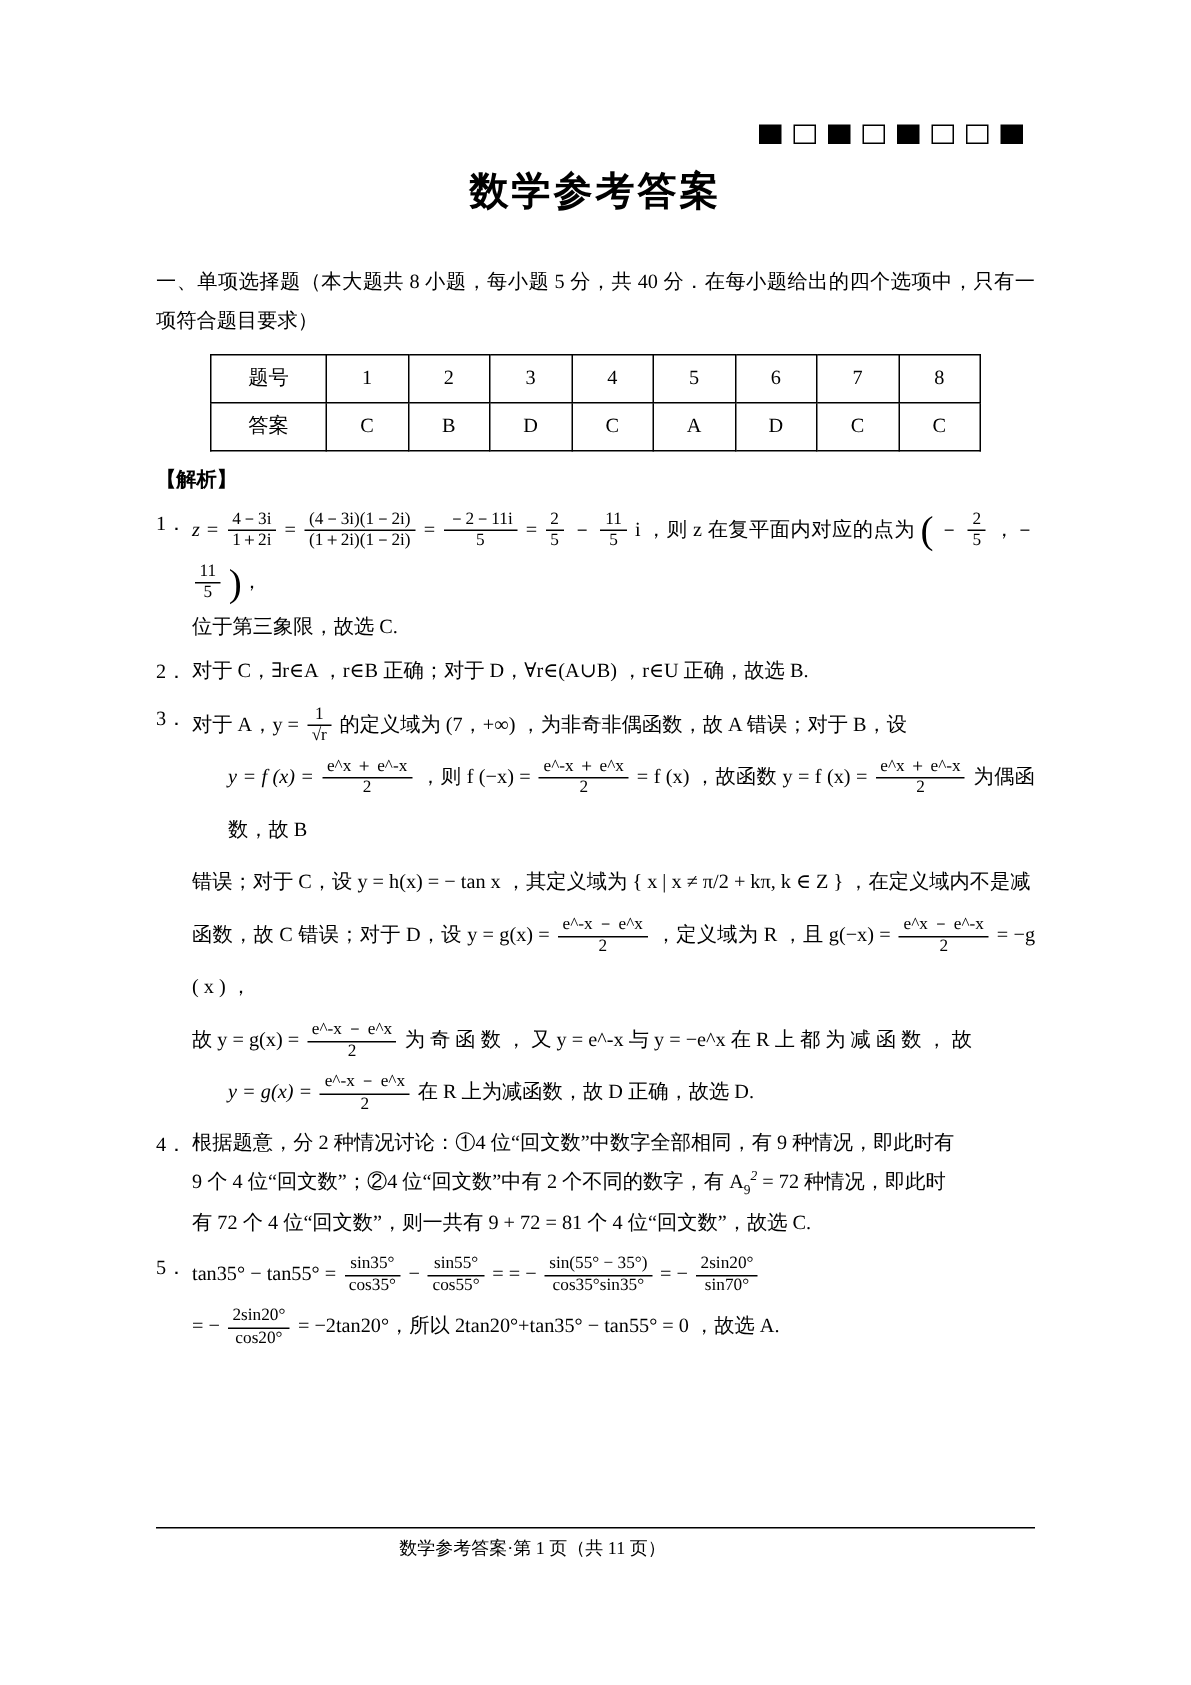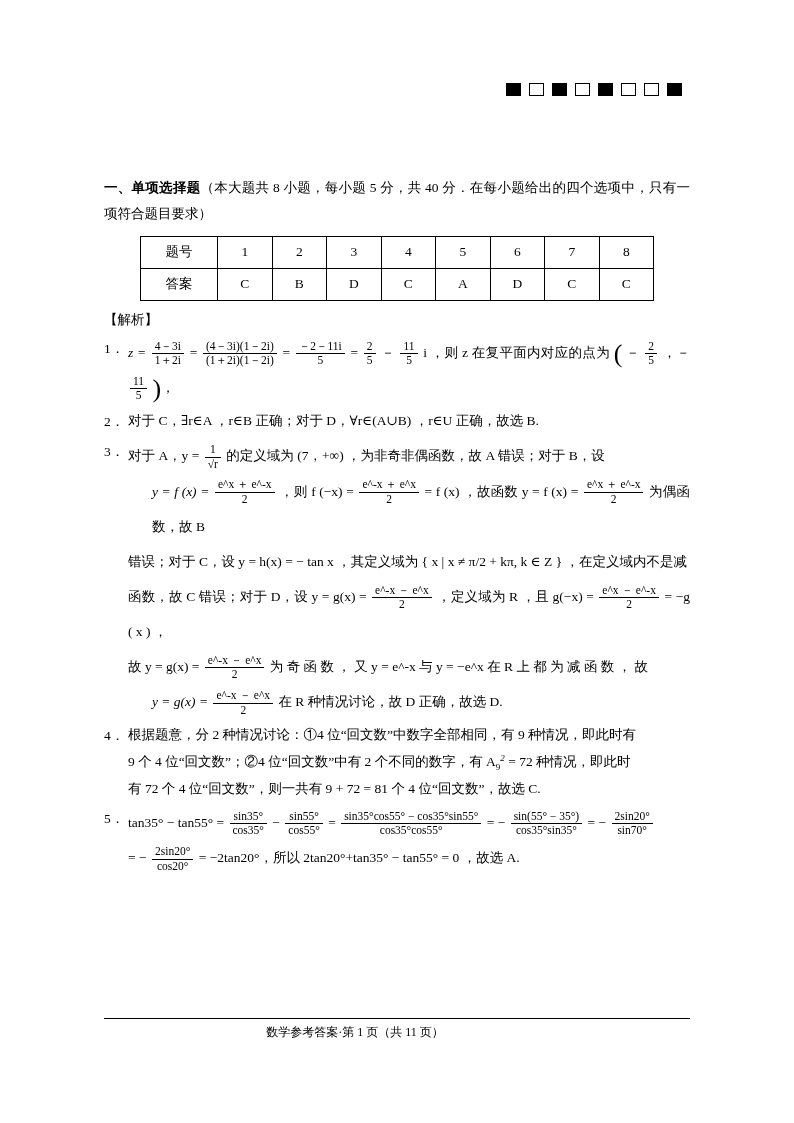--- a/index.html
+++ b/index.html
@@ -56,21 +56,21 @@
   .content {
     position: absolute;
     left: 104px;
     top: 175px;
     width: 586px;
     font-size: 13.5px;
     line-height: 1.95;
     text-align: justify;
   }
   .section-head {
-    font-weight: bold;
+    font-weight: normal;
     display: inline;
   }
   .para {
     margin: 0 0 2px 0;
     text-indent: 0;
   }
   .ans-table {
     border-collapse: collapse;
     margin: 8px auto 6px auto;
     width: 514px;
@@ -81,21 +81,21 @@
     height: 29px;
     text-align: center;
     vertical-align: middle;
     font-size: 13.5px;
     font-family: "Liberation Serif", "DejaVu Serif", serif;
   }
   .ans-table td.lbl {
     width: 74px;
   }
   .jiexi {
-    font-weight: normal;
+    font-weight: bold;
     margin-top: 0;
     margin-bottom: 2px;
   }
   .item {
     display: flex;
     margin-bottom: 3px;
   }
   .item-num {
     width: 24px;
     flex: 0 0 24px;
@@ -164,20 +164,21 @@
     <span class="bar"></span>
     <span class="bar empty"></span>
     <span class="bar"></span>
     <span class="bar empty"></span>
     <span class="bar"></span>
     <span class="bar empty"></span>
     <span class="bar empty"></span>
     <span class="bar"></span>
   </div>
 
+  <div class="doc-title">数学参考答案</div>
 
   <div class="content">
 
     <p class="para">
       <span class="section-head">一、单项选择题</span><span>（本大题共 8 小题，每小题 5 分，共 40 分．在每小题给出的四个选项中，只有一项符合题目要求）</span>
     </p>
 
     <table class="ans-table">
       <tbody>
           <tr>
@@ -243,20 +244,21 @@
             <span class="num">2</span>
             <span class="den">5</span>
           </span>
           <span>，－</span>
           <span class="frac">
             <span class="num">11</span>
             <span class="den">5</span>
           </span>
           <span class="bigpar">)</span><span>，</span>
         </div>
+        <div>位于第三象限，故选 C.</div>
       </div>
     </div>
 
     <div class="item">
       <div class="item-num">2．</div>
       <div class="item-body">
         <div>对于 C，∃r∈A ，r∈B 正确；对于 D，∀r∈(A∪B) ，r∈U 正确，故选 B.</div>
       </div>
     </div>
 
@@ -314,21 +316,21 @@
             <span class="den">2</span>
           </span>
           <span>为 奇 函 数 ， 又 y = e^-x 与 y = −e^x 在 R 上 都 为 减 函 数 ， 故</span>
         </div>
         <div class="eqline indent">
           <span class="it">y = g(x) =</span>
           <span class="frac">
             <span class="num">e^-x － e^x</span>
             <span class="den">2</span>
           </span>
-          <span>在 R 种情况讨论，故 D 正确，故选 D.</span>
+          <span>在 R 上为减函数，故 D 正确，故选 D.</span>
         </div>
       </div>
     </div>
 
     <div class="item">
       <div class="item-num">4．</div>
       <div class="item-body">
         <div>根据题意，分 2 种情况讨论：①4 位“回文数”中数字全部相同，有 9 种情况，即此时有</div>
         <div>
           <span>9 个 4 位“回文数”；②4 位“回文数”中有 2 个不同的数字，有 A</span><sub class="e">9</sub><sup class="e">2</sup>
@@ -346,24 +348,20 @@
           <span class="frac">
             <span class="num">sin35°</span>
             <span class="den">cos35°</span>
           </span>
           <span>−</span>
           <span class="frac">
             <span class="num">sin55°</span>
             <span class="den">cos55°</span>
           </span>
           <span>=</span>
-          <span class="frac">
-            <span class="num">sin35°cos55° − cos35°sin55°</span>
-            <span class="den">cos35°cos55°</span>
-          </span>
           <span>= −</span>
           <span class="frac">
             <span class="num">sin(55° − 35°)</span>
             <span class="den">cos35°sin35°</span>
           </span>
           <span>= −</span>
           <span class="frac">
             <span class="num">2sin20°</span>
             <span class="den">sin70°</span>
           </span>

